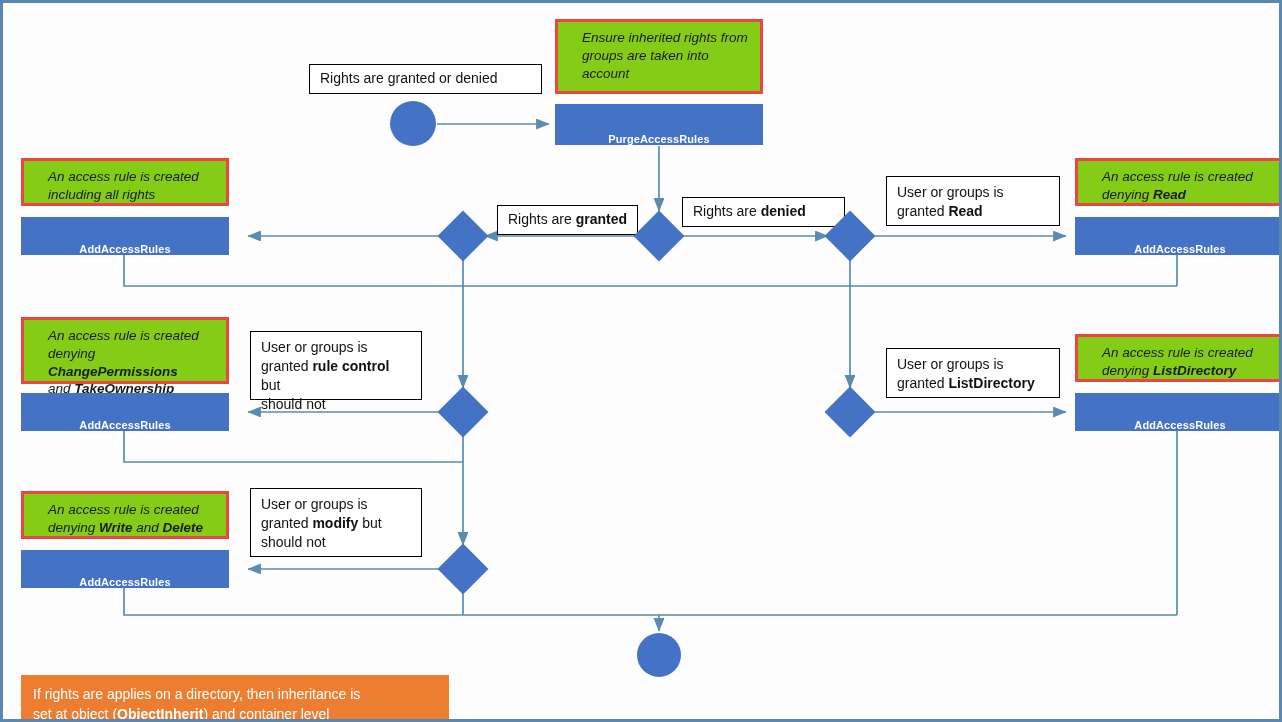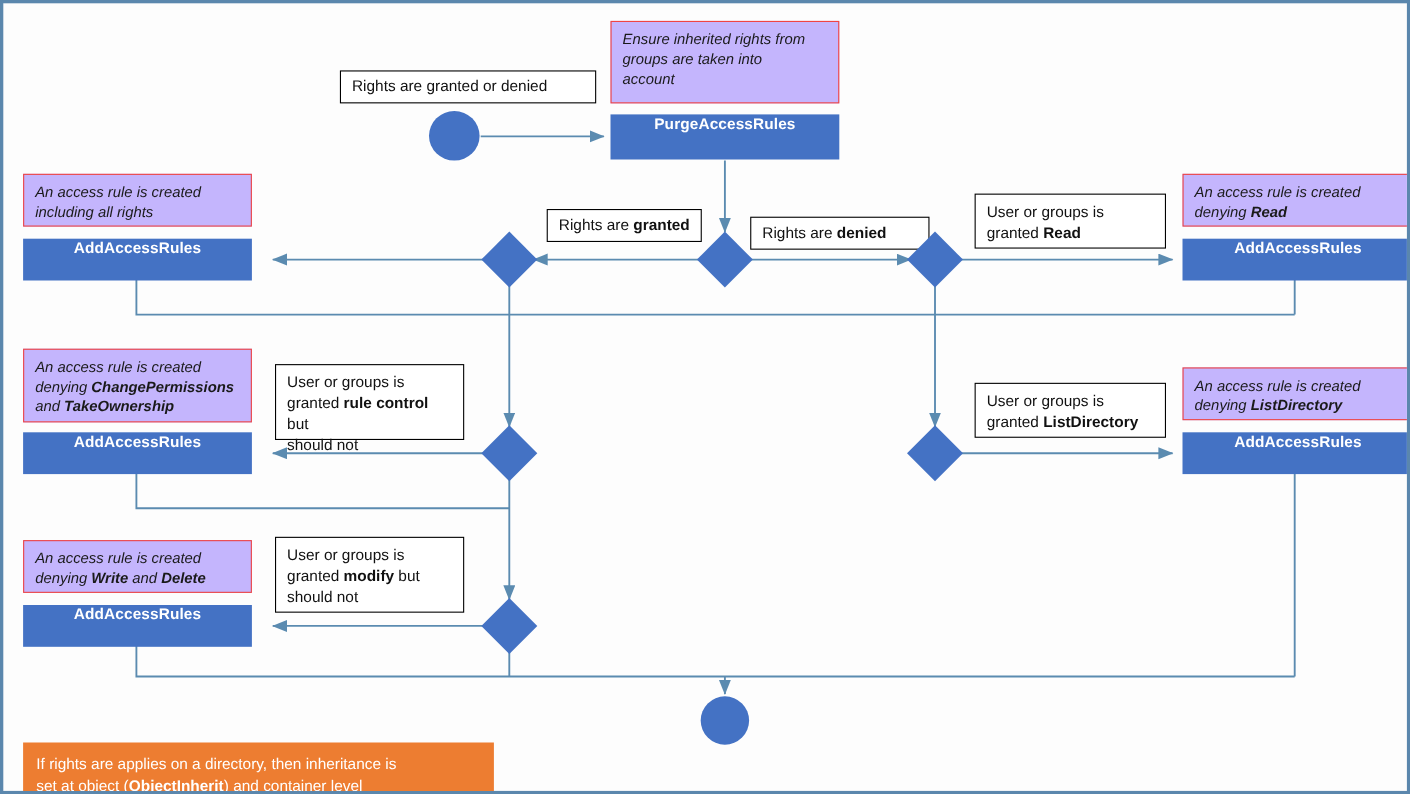--- a/index.html
+++ b/index.html
@@ -27,35 +27,35 @@
   }
   
   .node {
     position: absolute;
     box-sizing: border-box;
   }
   .action {
     background: #4472C4;
     color: #ffffff;
     font-weight: bold;
-    font-size: 14px;
+    font-size: 11px;
     display: flex;
-    align-items: flex-start;
+    align-items: flex-end;
     justify-content: center;
     letter-spacing: .1px;
     text-align: center;
   }
   .note {
-    background: #c4b5fd;
-    border: 1px solid #ef4444;
+    background: #84cc16;
+    border: 3px solid #ef4444;
     color: #1a1a1a;
     font-style: italic;
     font-size: 13.5px;
     line-height: 1.32;
-    padding: 7px 9px 7px 10px;
+    padding: 7px 9px 7px 24px;
     box-sizing: border-box;
   }
   .note b { font-style: italic; font-weight: bold; }
   .label {
     background: #ffffff;
     border: 1px solid #000000;
     color: #111111;
     font-size: 14px;
     line-height: 1.36;
     padding: 6px 9px 6px 10px;
@@ -154,21 +154,21 @@
     <span>including all rights</span>
   </div>
 
   <div class="node action" style="left:18px; top:214px; width:208px; height:38px;">
     <span>AddAccessRules</span>
   </div>
 
 
   <div class="node diamond" style="left:442px; top:215px; width:36px; height:36px;"></div>
 
-  <div class="node label" style="left:494px; top:187px; width:141px; height:30px; display:flex; align-items:center;">
+  <div class="node label" style="left:494px; top:202px; width:141px; height:30px; display:flex; align-items:center;">
     <span><span>Rights are </span><b>granted</b></span>
   </div>
 
   <div class="node diamond" style="left:638px; top:215px; width:36px; height:36px;"></div>
 
   <div class="node label" style="left:679px; top:194px; width:163px; height:30px; display:flex; align-items:center;">
     <span><span>Rights are </span><b>denied</b></span>
   </div>
 
   <div class="node diamond" style="left:829px; top:215px; width:36px; height:36px;"></div>

